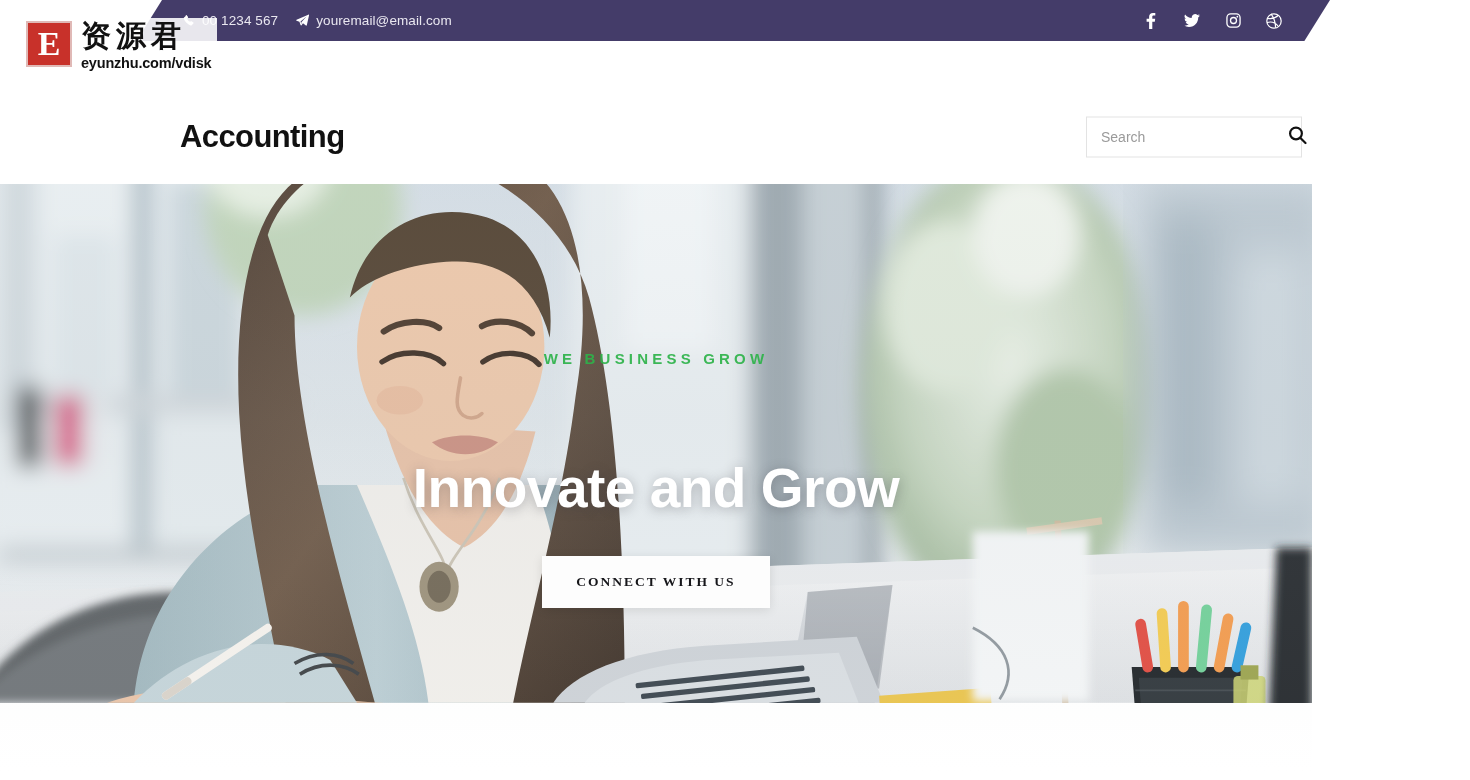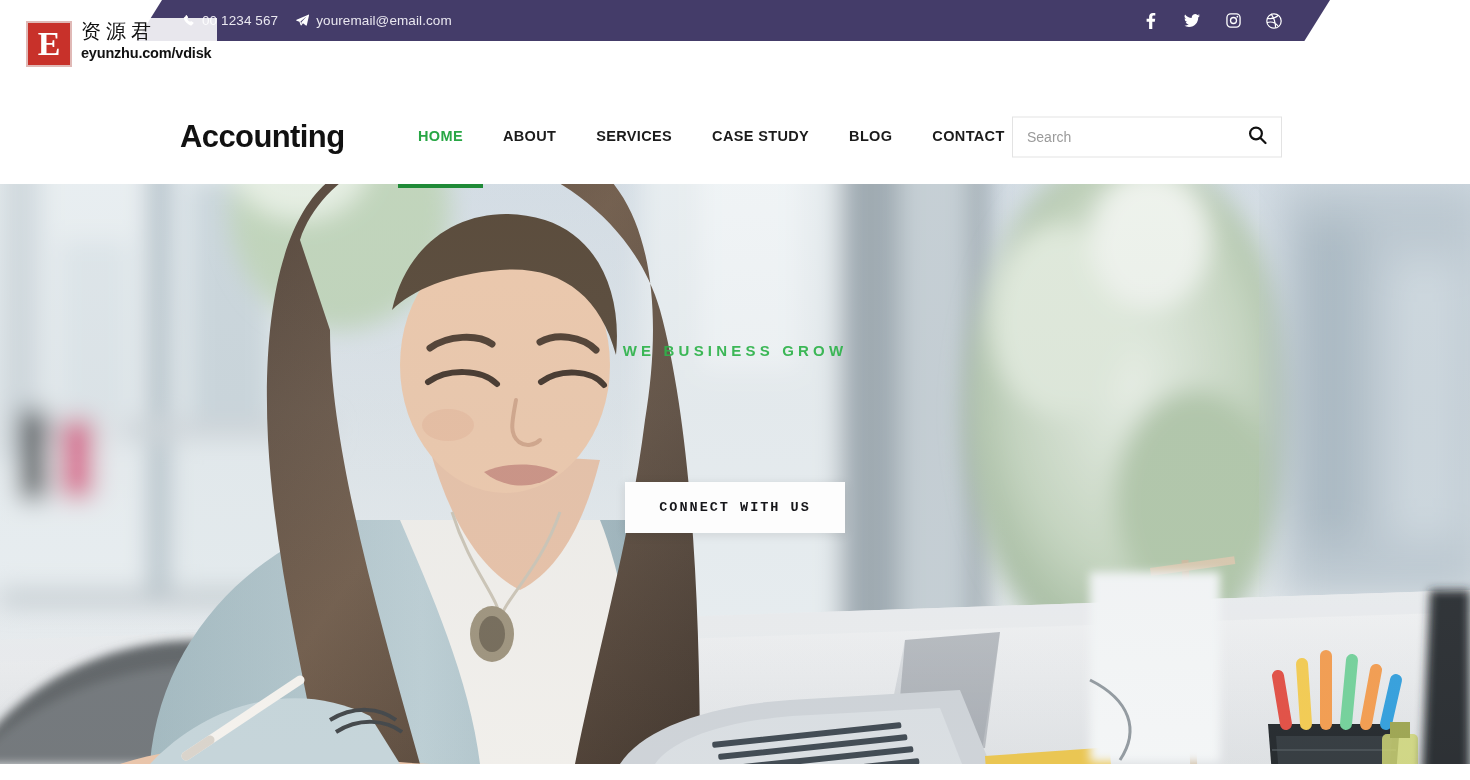--- a/index.html
+++ b/index.html
@@ -71,39 +71,39 @@
     white-space:nowrap;
     cursor:pointer;
   }
   .nav a.active{ color:#28a745; }
   .nav a.active:after{
     content:""; position:absolute; left:0; right:0; bottom:-4px; height:4px;
     background:#1f8a37;
   }
 
   .searchbox{
-    position:absolute; right:188px; top:50%; transform:translateY(-50%);
-    width:270px; height:41px;
+    position:absolute; right:168px; top:50%; transform:translateY(-50%);
+    width:216px; height:41px;
     border:1px solid #e3e3e3; background:#fff;
     display:flex; align-items:center;
     padding:0 14px;
   }
   .searchbox input{
     border:0; outline:0; flex:1; font-size:14px; color:#555;
     font-family:"Liberation Sans", sans-serif; background:transparent;
   }
   .searchbox input::placeholder{ color:#9a9a9a; }
   .search-btn{
     background:none;border:0;cursor:pointer;display:flex;align-items:center;
     padding:0 0 0 6px; color:#111;
   }
 
   
   .hero{
-    position:absolute; top:120px; left:0; width:1470px; height:644px;
+    position:absolute; top:128px; left:0; width:1312px; height:644px;
     overflow:hidden; z-index:5;
   }
   .hero-photo{ position:absolute; inset:0; }
   .hero-overlay{
     position:absolute; inset:0;
     background:linear-gradient(180deg, rgba(255,255,255,.06) 0%, rgba(200,205,210,.12) 45%, rgba(255,255,255,.05) 100%);
   }
   .hero-content{
     position:absolute; left:0; right:0; top:222px;
     display:flex; flex-direction:column; align-items:center;
@@ -118,21 +118,21 @@
   .hero-title{
     color:#ffffff; font-size:55px; font-weight:bold;
     line-height:66px; letter-spacing:-0.5px;
     text-shadow:0 2px 12px rgba(60,60,70,.35);
     max-width:900px;
   }
   .hero-btn{
     margin-top:35px;
     background:#fdfdfd; color:#16161a;
     border:0; cursor:pointer;
-    font-family:Liberation Mono, monospace;
+    font-family:Liberation Serif, serif;
     font-size:13.5px; font-weight:bold; letter-spacing:2px;
     padding:18px 34px;
     box-shadow:0 2px 10px rgba(0,0,0,.10);
   }
 
   
   .watermark{
     position:absolute; left:20px; top:18px; z-index:60;
     display:flex; align-items:flex-start; gap:9px;
     padding:3px 6px;
@@ -140,21 +140,21 @@
   }
   .wm-logo{
     width:46px;height:46px;background:#c8312a;border:2px solid #e0b9b6;
     display:flex;align-items:center;justify-content:center;
     font-family:"Liberation Serif", serif; font-weight:bold; font-size:34px; color:#fff;
     line-height:1; flex:0 0 auto;
   }
   .wm-text{ display:flex; flex-direction:column; line-height:1; }
   .wm-cn{
     font-family:"DejaVu Sans", sans-serif;
-    font-size:20px; font-weight:normal; color:#111; letter-spacing:5px;
+    font-size:30px; font-weight:bold; color:#111; letter-spacing:5px;
   }
   .wm-url{
     font-size:14.5px; font-weight:bold; color:#111; margin-top:5px; letter-spacing:-0.2px;
   }
 </style>
 </head>
 <body>
 
 <div class="topbar-wrap">
   <div class="topbar"></div>
@@ -201,28 +201,20 @@
             <path d="M1.2 5.5c4.4.5 8.4-.6 11.3-3.3M.9 9.6c4-1.3 8.3-.1 11 3.3M5 .9c2.8 3.5 4.4 7.9 4.6 13.8"></path>
           </svg>
       </span>
     </div>
   </div>
 </div>
 
 <header class="header">
   <div class="brand">Accounting</div>
 
-  <nav class="nav">
-    <a href="#" class="active">HOME</a>
-    <a href="#">ABOUT</a>
-    <a href="#">SERVICES</a>
-    <a href="#">CASE STUDY</a>
-    <a href="#">BLOG</a>
-    <a href="#">CONTACT</a>
-  </nav>
 
   <div class="searchbox">
     <input type="text" placeholder="Search" style="">
     <button class="search-btn">
       <span>
         <svg width="19" height="19" viewBox="0 0 20 20" fill="none" stroke="#111" stroke-width="2.3">
             <circle cx="8.4" cy="8.4" r="6.2"></circle>
             <path d="M13.1 13.1 18.4 18.4" stroke-linecap="round"></path>
           </svg>
       </span>
@@ -439,20 +431,21 @@
     <path d="M1090 560 C 1130 580, 1140 610, 1120 640" stroke="#8e969c" stroke-width="3" fill="none"></path>
     <path d="M1205 700 C 1160 726, 1120 740, 1080 752" stroke="#767e84" stroke-width="4" fill="none"></path>
   </svg>
 
   <div class="hero-overlay"></div>
 
   <div class="hero-content">
     <div class="hero-eyebrow">WE BUSINESS GROW</div>
     <h1 class="hero-title">
       <br>
+      <span>Innovate and Grow</span>
     </h1>
     <button class="hero-btn">CONNECT WITH US</button>
   </div>
 </section>
 
 <div class="watermark">
   <div class="wm-logo">E</div>
   <div class="wm-text">
     <div class="wm-cn">资源君</div>
     <div class="wm-url">eyunzhu.com/vdisk</div>

